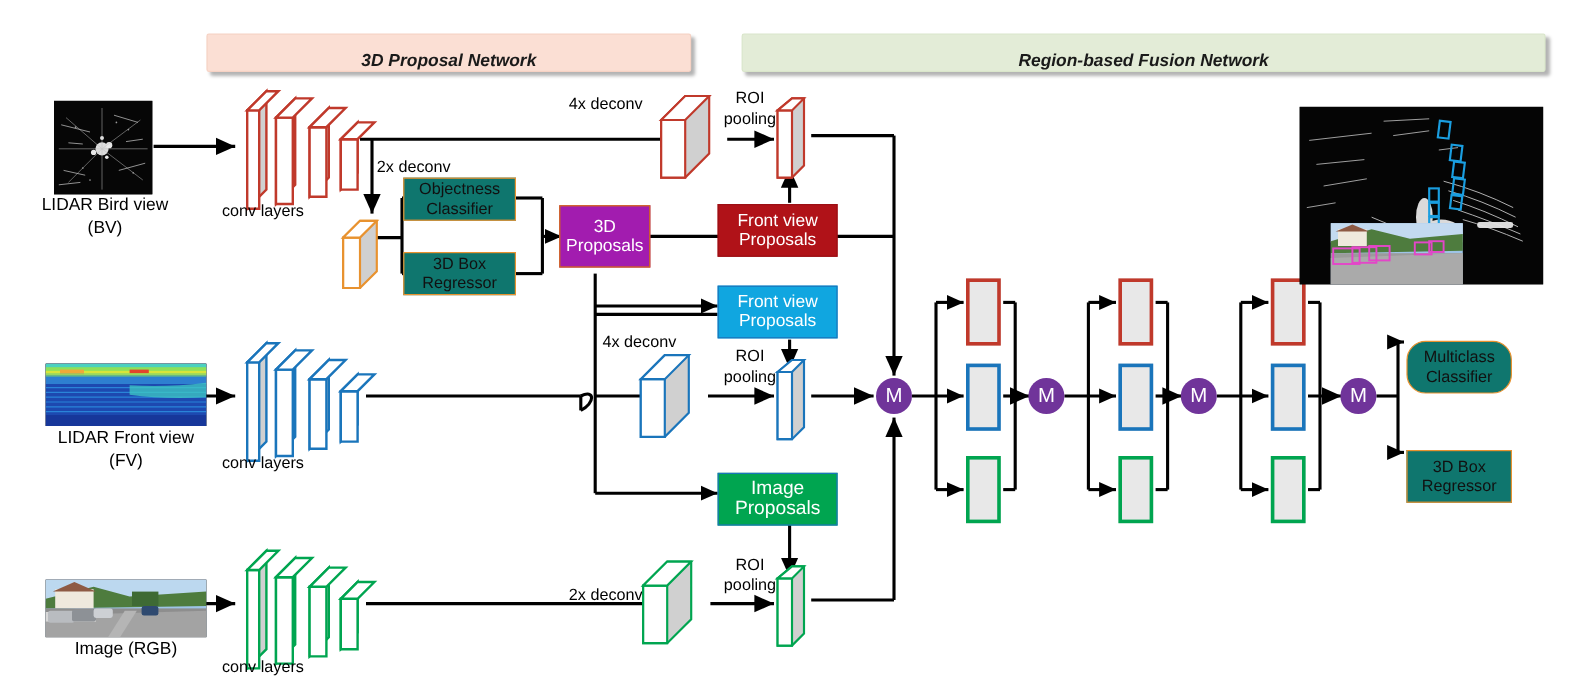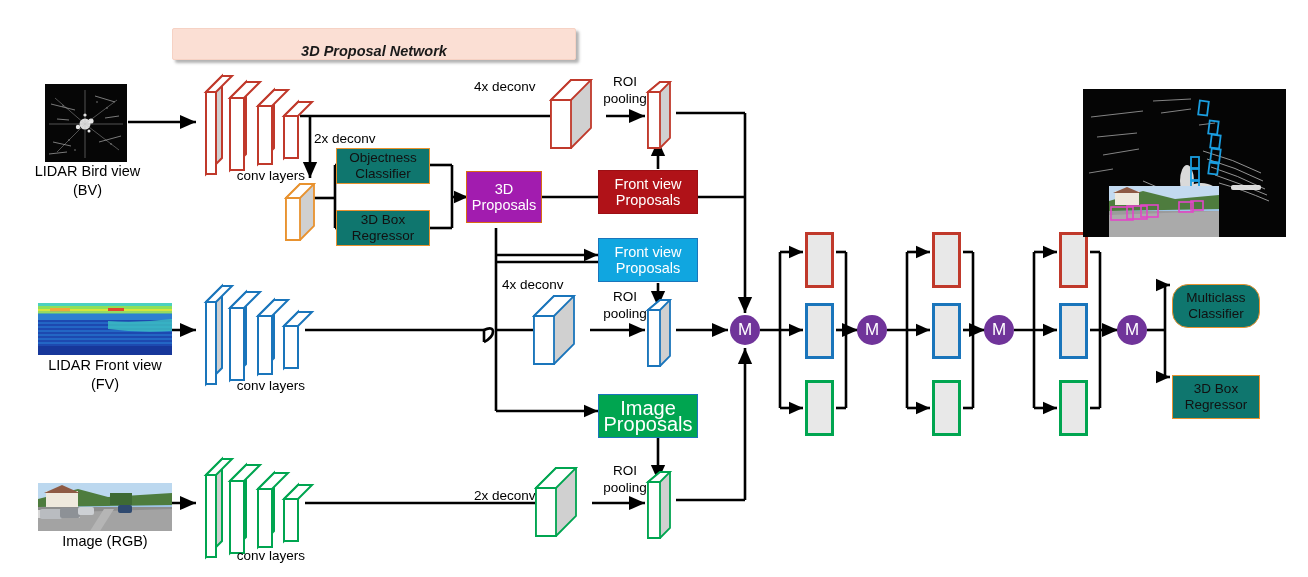--- a/index.html
+++ b/index.html
@@ -11,33 +11,33 @@
   .banner{position:absolute;height:30px;border-radius:2px;display:flex;
           align-items:flex-end;justify-content:center;font-style:italic;
           font-weight:bold;font-size:14.5px;color:#1a1a1a;
           box-shadow:3px 3px 3px rgba(0,0,0,.30);}
   .banner.prop{background:#fbdfd4;border:1px solid #f6d2c4;}
   .banner.fuse{background:#e3ecd7;border:1px solid #dae6cb;}
   
   .thumb{position:absolute;background:#000;overflow:hidden;}
   .caption{position:absolute;text-align:center;font-size:14.5px;
            line-height:19px;color:#000;}
-  .convlabel{position:absolute;font-size:13.5px;color:#000;text-align:right;}
+  .convlabel{position:absolute;font-size:13.5px;color:#000;text-align:left;}
   .deconvlabel{position:absolute;font-size:13.5px;color:#000;}
   .roilabel{position:absolute;font-size:13.5px;line-height:17px;text-align:center;color:#000;}
   
   .nbox{position:absolute;display:flex;flex-direction:column;
         align-items:center;justify-content:center;text-align:center;
         font-size:13.5px;line-height:16px;box-sizing:border-box;}
   .nbox span{display:block;white-space:nowrap;}
   .cream{background:#0f766e;border:1.6px solid #e8922f;color:#111;}
   .orange{background:#a21caf;border:1.6px solid #d86c12;color:#fff;font-size:14.5px;}
   .redb{background:#b01218;border:1.6px solid #9c0f14;color:#fff;font-size:14.5px;}
   .blueb{background:#10a6e0;border:1.6px solid #1a75bb;color:#fff;font-size:14.5px;}
-  .greenb{background:#00a550;border:1.6px solid #1a75bb;color:#fff;font-size:20px;}
+  .greenb{background:#00a550;border:1.6px solid #1a75bb;color:#fff;font-size:16px;}
   
   .mnode{position:absolute;width:30px;height:30px;border-radius:50%;
          background:#70349a;color:#fff;display:flex;align-items:center;
          justify-content:center;font-size:17px;}
   
   .fbar{position:absolute;background:#e8e8e8;box-sizing:border-box;}
   svg{position:absolute;left:0;top:0;overflow:visible;}
 </style>
 </head>
 <body>
@@ -146,20 +146,23 @@
 
       <path d="M1147,330 L1165,330"></path>
       <path d="M1165,285 L1165,377"></path>
       <path d="M1165,285 L1170,285" marker-end="url(#ahs)"></path>
       <path d="M1165,377 L1170,377" marker-end="url(#ahs)"></path>
     </g>
   </svg>
 
   <div class="banner prop" style="left:172px;top:28px;width:402px;">
     <span>3D Proposal Network</span>
+  </div>
+  <div class="banner fuse" style="left:618px;top:28px;width:668px;">
+    <span>Region-based Fusion Network</span>
   </div>
 
   <div class="thumb" style="left:45px;top:84px;width:82px;height:78px;">
     <svg width="82" height="78" style="position:absolute;left:0;top:0;">
       <rect width="82" height="78" fill="#060606"></rect>
       <g stroke="#c9c9c9" stroke-width="0.7" fill="none" opacity="0.85">
         <path d="M6,20 L30,26 M50,12 L70,18 M8,58 L26,62 M54,58 L76,52"></path>
         <path d="M12,35 L24,36 M60,34 L74,32 M4,70 L22,68"></path>
       </g>
       <g fill="#e8e8e8">

